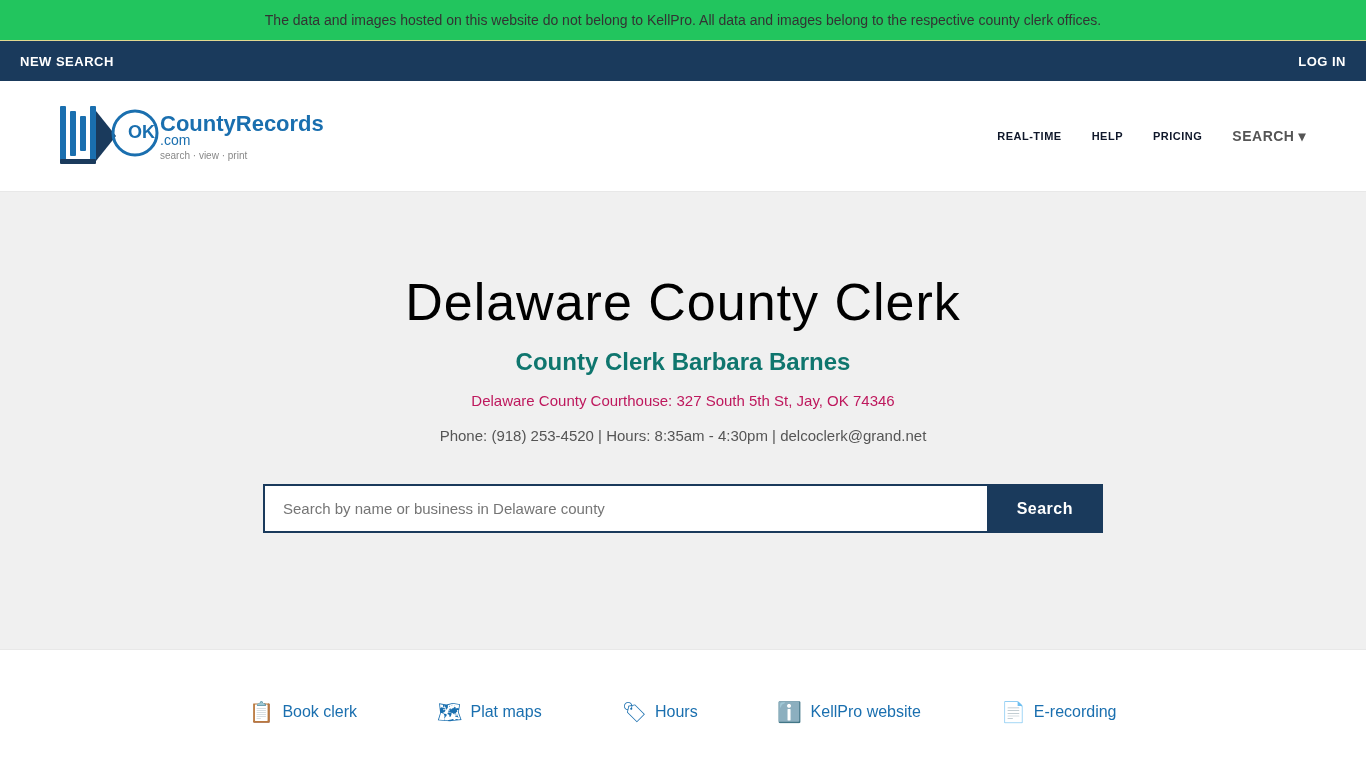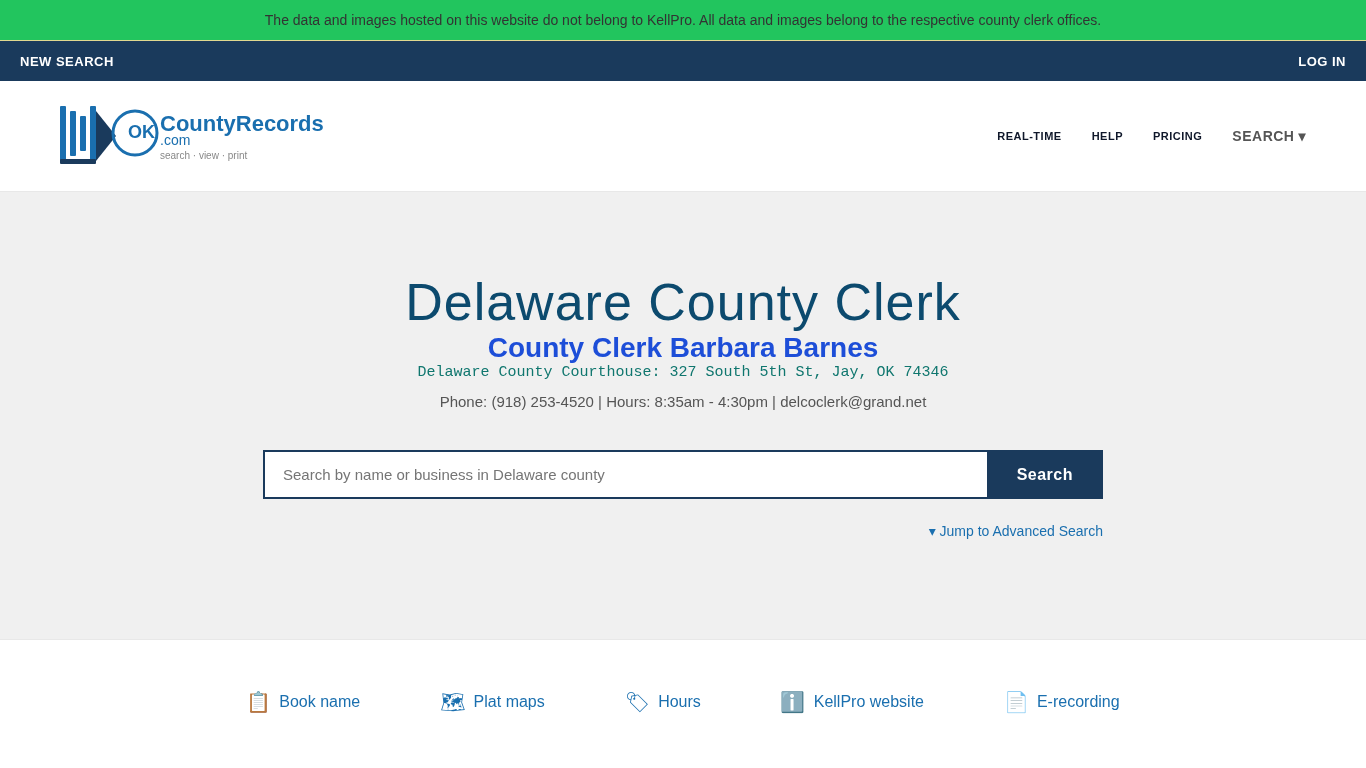--- a/index.html
+++ b/index.html
@@ -73,45 +73,45 @@
 
     
     .hero {
       background: #f0f0f0;
       text-align: center;
       padding: 80px 20px 100px;
     }
     .hero h1 {
       font-size: 52px;
       font-weight: 300;
-      color: #0c4a6e;
-      margin-bottom: 0;
+      color: #000000;
+      margin-bottom: 16px;
       letter-spacing: 1px;
     }
     .hero h2 {
-      font-size: 28px;
-      font-weight: bold;
-      color: #1d4ed8;
+      font-size: 24px;
+      font-weight: bold;
+      color: #0f766e;
+      margin-bottom: 16px;
     }
     .hero .address {
       font-size: 15px;
-      color: #0f766e;
-      margin-bottom: 12px;
-      font-family: Liberation Mono, monospace;
+      color: #be185d;
+      margin-bottom: 18px;
     }
     .hero .phone {
       font-size: 15px;
       color: #555;
       margin-bottom: 40px;
     }
     .search-box-container {
       display: flex;
       justify-content: center;
       max-width: 840px;
-      margin: 0 auto 24px;
+      margin: 0 auto 16px;
     }
     .search-input {
       flex: 1;
       padding: 14px 18px;
       font-size: 15px;
       border: 2px solid #1a3a5c;
       border-right: none;
       outline: none;
       color: #999;
     }
@@ -212,29 +212,26 @@
 <section class="hero">
   <h1>Delaware County Clerk</h1>
   <h2>County Clerk Barbara Barnes</h2>
   <p class="address">Delaware County Courthouse: 327 South 5th St, Jay, OK 74346</p>
   <p class="phone">Phone: (918) 253-4520 | Hours: 8:35am - 4:30pm | delcoclerk@grand.net</p>
 
   <div class="search-box-container">
     <input type="text" class="search-input" placeholder="Search by name or business in Delaware county" style="">
     <button class="search-btn">Search</button>
   </div>
-  <div class="advanced-search-link">
-    <a>▾ Jump to Advanced Search</a>
-  </div>
 </section>
 
 <div class="footer-links">
   <a class="footer-link-item">
     <span class="fi">📋</span>
-    <span>Book name</span>
+    <span>Book clerk</span>
   </a>
   <a class="footer-link-item">
     <span class="fi">🗺</span>
     <span>Plat maps</span>
   </a>
   <a class="footer-link-item">
     <span class="fi">🏷</span>
     <span>Hours</span>
   </a>
   <a class="footer-link-item">

